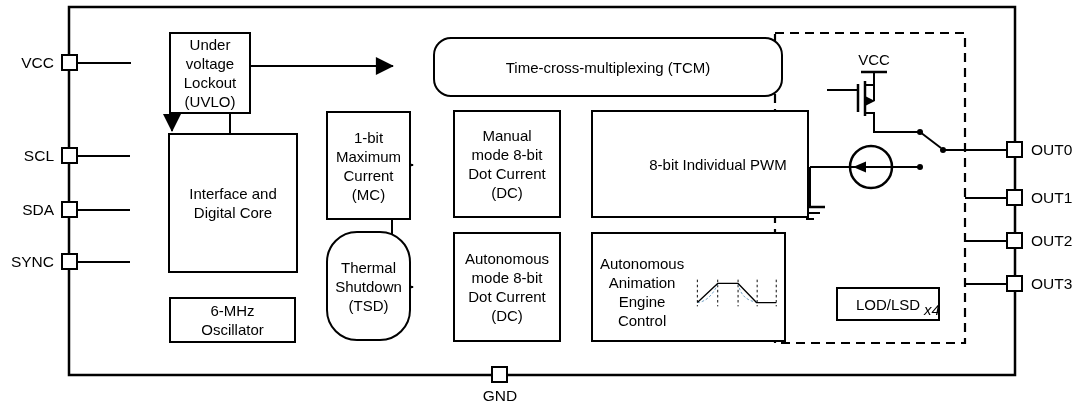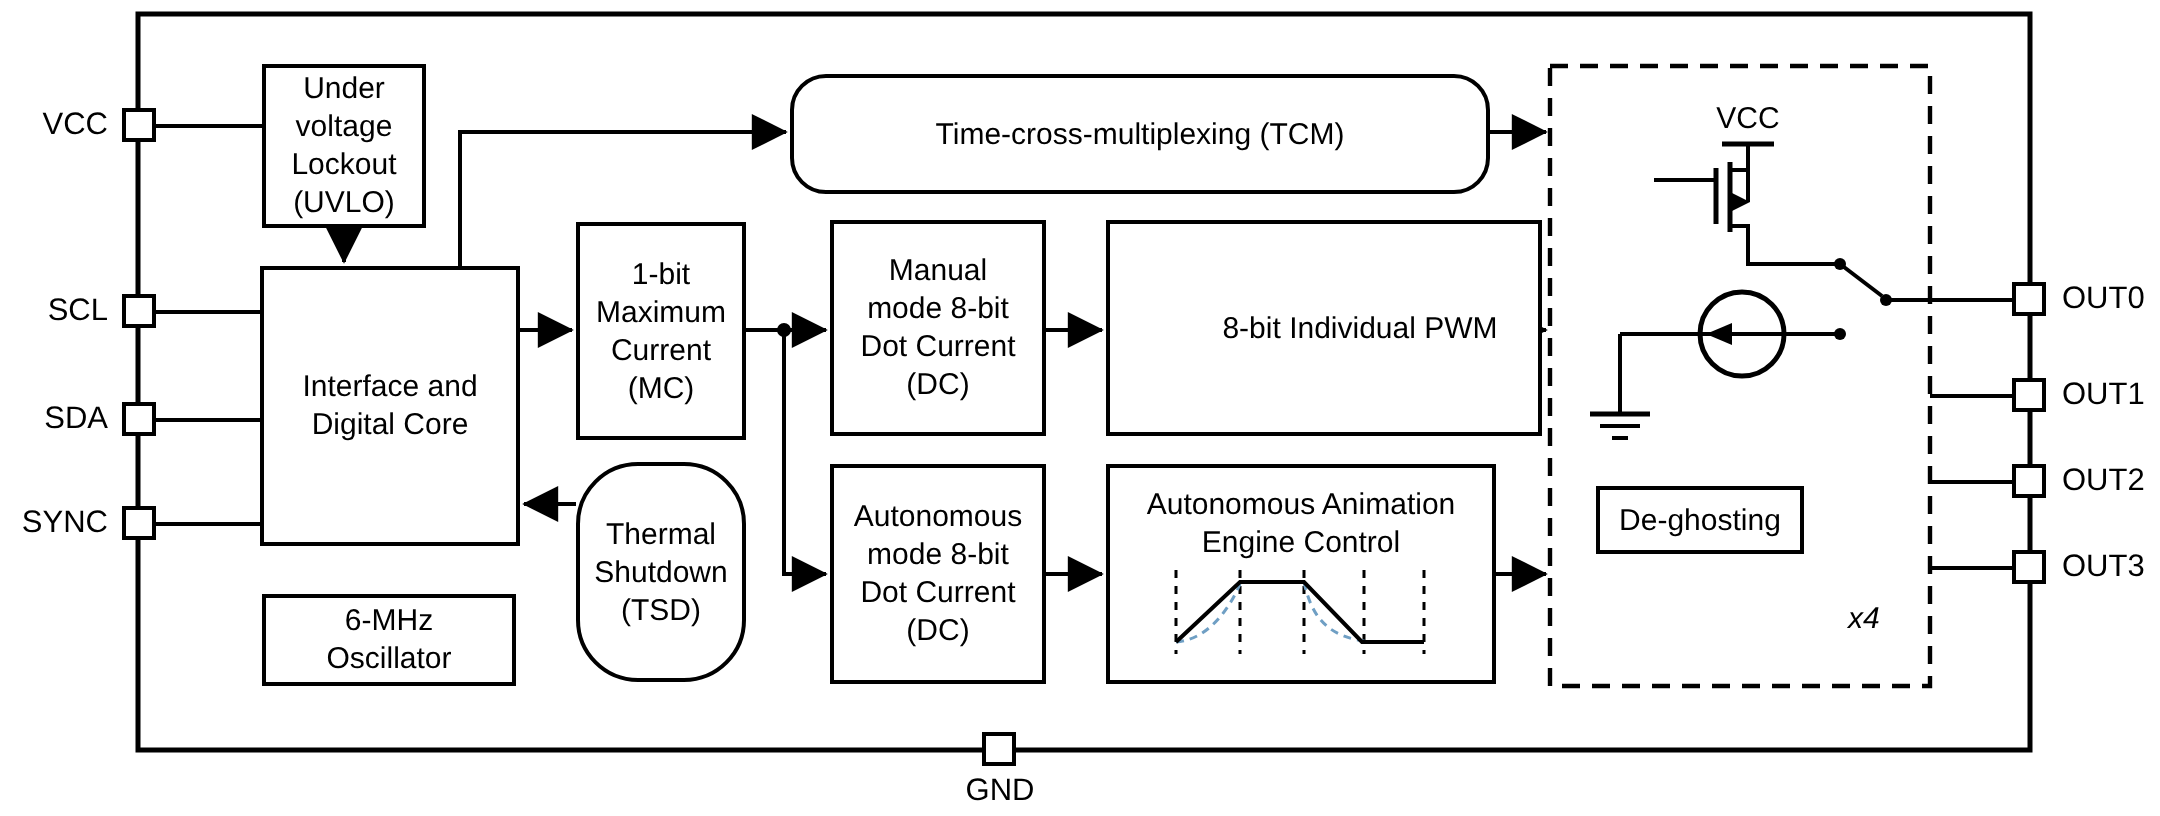--- a/index.html
+++ b/index.html
@@ -4,36 +4,36 @@
 <style>
   html,body{margin:0;padding:0;background:#ffffff;}
   #stage{
     position:relative;width:1080px;height:408px;background:#ffffff;
     font-family:"Liberation Sans",sans-serif;color:#000;overflow:hidden;
   }
   #wires{position:absolute;left:0;top:0;z-index:1;}
   .blk{
     position:absolute;box-sizing:border-box;border:2.5px solid #000;background:#fff;
     display:flex;align-items:center;justify-content:center;text-align:center;
-    font-size:15px;line-height:19px;white-space:pre-line;z-index:2;
+    font-size:15px;line-height:19px;white-space:pre-line;z-index:2;margin-left:38px;
   }
   .blk-light{border-width:2px;}
   .pin{
     position:absolute;box-sizing:border-box;width:17px;height:17px;
     border:2.5px solid #000;background:#fff;z-index:3;
   }
   .pinlabel{
     position:absolute;font-size:15.5px;line-height:18px;z-index:3;
   }
   .pl-left{width:54px;text-align:right;padding-right:2px;}
   .pl-right{text-align:left;}
   .pl-center{text-align:center;}
   .vcc-out-label{position:absolute;left:844px;top:51px;width:60px;text-align:center;font-size:15px;z-index:2;}
   .x4-label{position:absolute;left:924px;top:301px;width:30px;font-size:15px;font-style:italic;z-index:2;}
-  #anim-box{flex-direction:column;justify-content:flex-start;padding-top:9px;}
+  #anim-box{justify-content:flex-start;padding-top:9px;}
   #anim-wave{margin-top:2px;}
 </style>
 </head>
 <body>
 
 <div id="stage">
 
   <svg id="wires" width="1080" height="408" viewBox="0 0 1080 408">
     <defs>
       <marker id="arr" viewBox="0 0 10 10" refX="9.5" refY="5" markerWidth="11" markerHeight="9" orient="auto-start-reverse">
@@ -149,22 +149,22 @@
         <line x1="652" y1="291" x2="652" y2="333"></line>
         <line x1="682" y1="291" x2="682" y2="333"></line>
         <line x1="712" y1="291" x2="712" y2="333"></line>
       </g>
       <path d="M588,327 C603,326 614,312 620,298" fill="none" stroke-width="1.5" stroke-dasharray="4,3" stroke="#6f9fc4"></path>
       <path d="M652,297 C656,315 664,325 686,327" fill="none" stroke-width="1.5" stroke-dasharray="4,3" stroke="#6f9fc4"></path>
       <polyline points="588,327 620,297 652,297 681,327 712,327" fill="none" stroke="#000" stroke-width="2"></polyline>
     </svg>
   </div>
 
-  <div class="blk blk-light" style="left:798px;top:243px;width:104px;height:34px;font-size:15px;">De-ghosting</div>
 
+  <div class="blk blk-light" style="left:798px;top:287px;width:104px;height:34px;font-size:15px;">LOD/LSD</div>
 
   <div class="vcc-out-label">VCC</div>
   <div class="x4-label">x4</div>
 
   <div class="pin" style="left:61px;top:54px;"></div>
   <div class="pin" style="left:61px;top:147px;"></div>
   <div class="pin" style="left:61px;top:201px;"></div>
   <div class="pin" style="left:61px;top:253px;"></div>
   <div class="pin" style="left:491px;top:366px;"></div>
   <div class="pin" style="left:1006px;top:141px;"></div>

